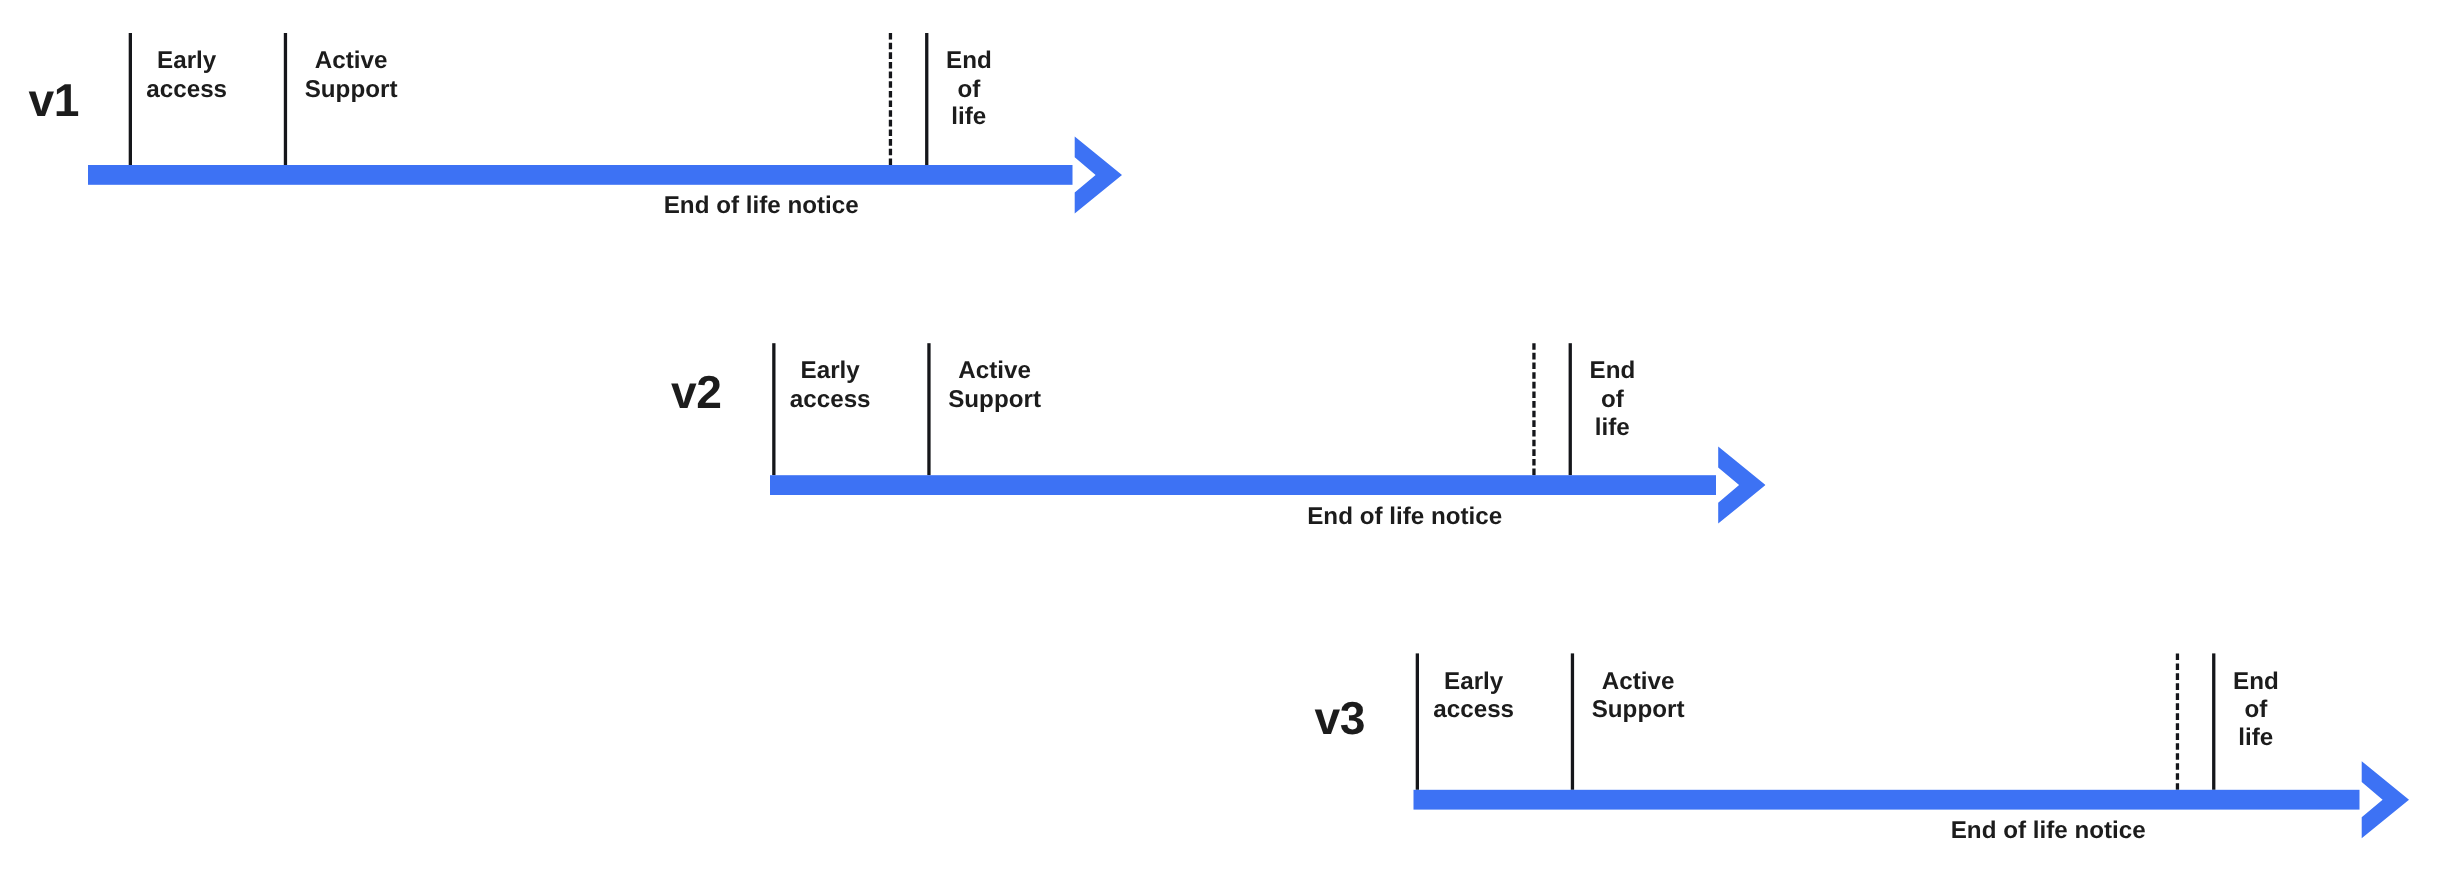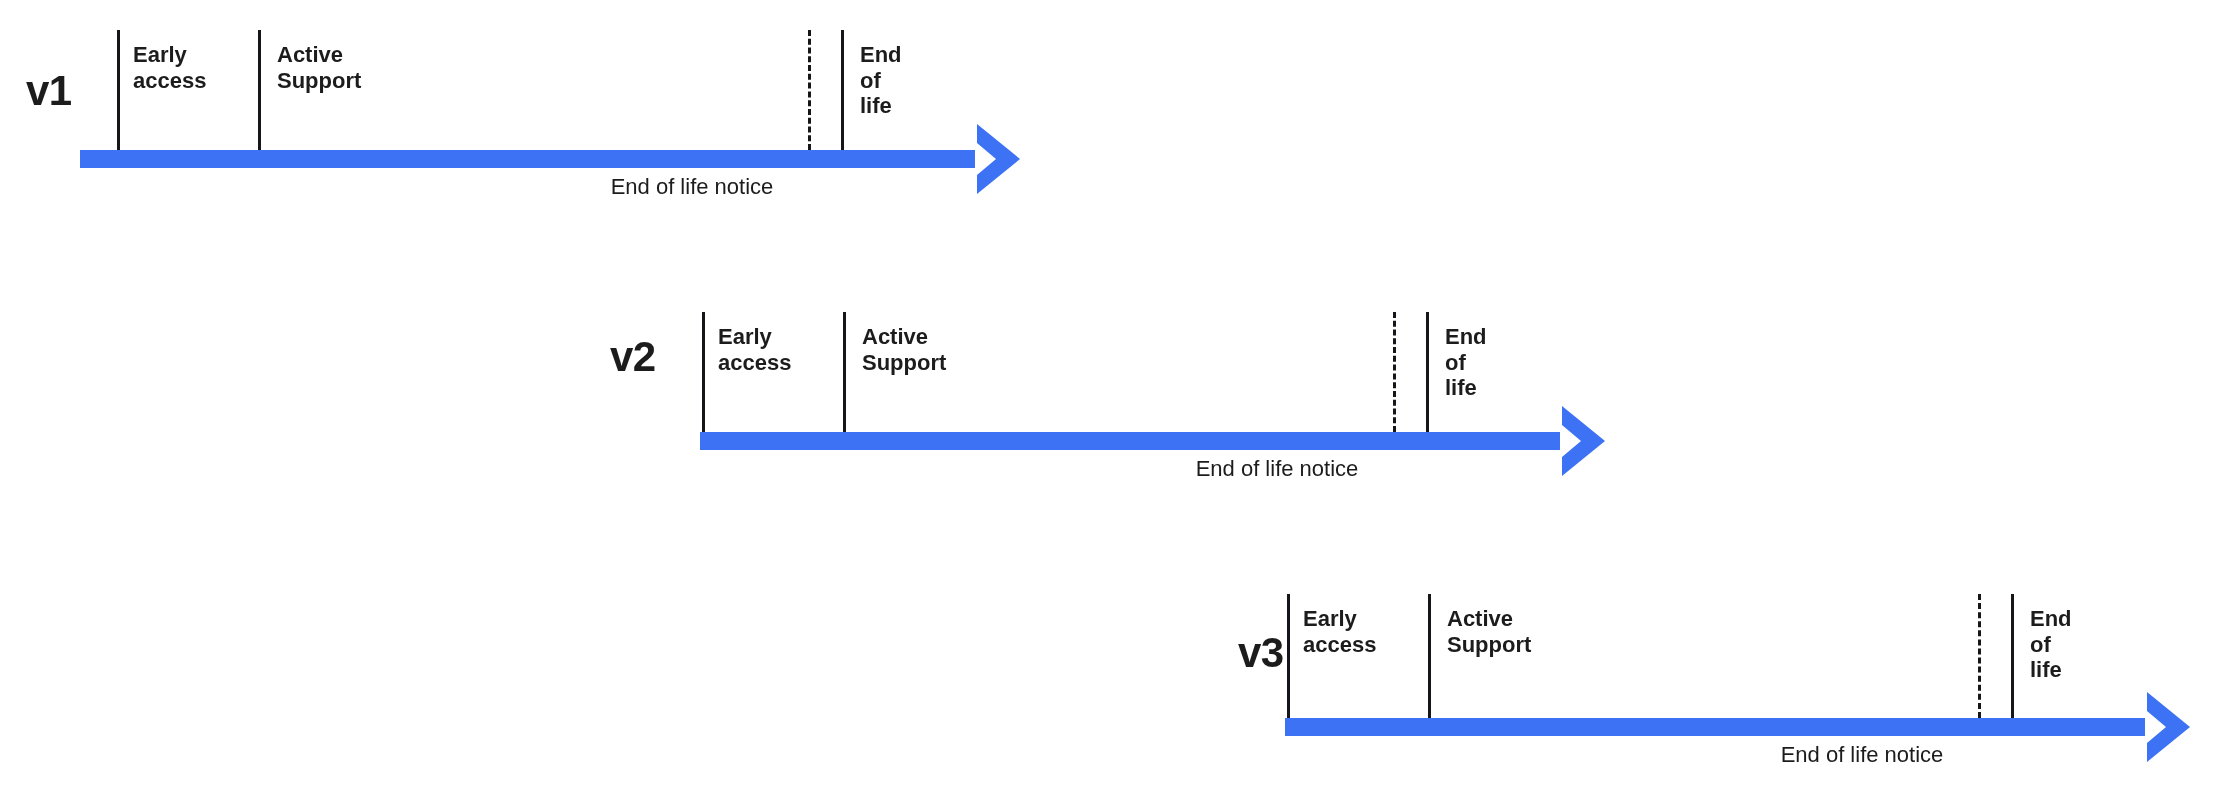--- a/index.html
+++ b/index.html
@@ -53,37 +53,38 @@
   }
 
   
   .phase-label {
     position: absolute;
     font-size: 22px;
     font-weight: 700;
     color: #1c1c1c;
     line-height: 1.16;
     white-space: pre-line;
+    text-align: center;
   }
 
   
   .arrow-shaft {
     position: absolute;
     height: 18px;
   }
   .arrow-head {
     position: absolute;
   }
   .arrow-head svg { display: block; }
 
   
   .notice-label {
     position: absolute;
     font-size: 22px;
-    font-weight: 400;
+    font-weight: 700;
     color: #1c1c1c;
     line-height: 1;
     white-space: nowrap;
     text-align: center;
   }
 </style>
 </head>
 <body>
 
 <div id="diagram">
@@ -117,21 +118,21 @@
       <div class="phase-label" style="left: 1445px; top: 324px;">End of life</div>
       <div class="arrow-shaft" style="left: 700px; top: 432px; width: 860px; height: 18px; background: rgb(61, 114, 244);"></div>
       <div class="arrow-head" style="left: 1559px; top: 403px;">
         <svg width="46" height="76" viewBox="0 0 46 76">
           <path d="M3 3 L46 38 L3 73 L3 54 L22 38 L3 22 Z" fill="#3d72f4"></path>
         </svg>
       </div>
       <div class="notice-label" style="left: 1027px; top: 458px; width: 500px;">End of life notice</div>
     </div>
     <div class="lane">
-      <div class="version-label" style="left: 1238px; top: 632px;">v3</div>
+      <div class="version-label" style="left: 1195px; top: 632px;">v3</div>
       <div class="divider" style="left: 1287px; top: 594px; height: 124px;"></div>
       <div class="divider" style="left: 1428px; top: 594px; height: 124px;"></div>
       <div class="divider dashed" style="left: 1978px; top: 594px; height: 124px;"></div>
       <div class="divider" style="left: 2011px; top: 594px; height: 124px;"></div>
       <div class="phase-label" style="left: 1303px; top: 606px;">Early
 access</div>
       <div class="phase-label" style="left: 1447px; top: 606px;">Active Support</div>
       <div class="phase-label" style="left: 2030px; top: 606px;">End of life</div>
       <div class="arrow-shaft" style="left: 1285px; top: 718px; width: 860px; height: 18px; background: rgb(61, 114, 244);"></div>
       <div class="arrow-head" style="left: 2144px; top: 689px;">

